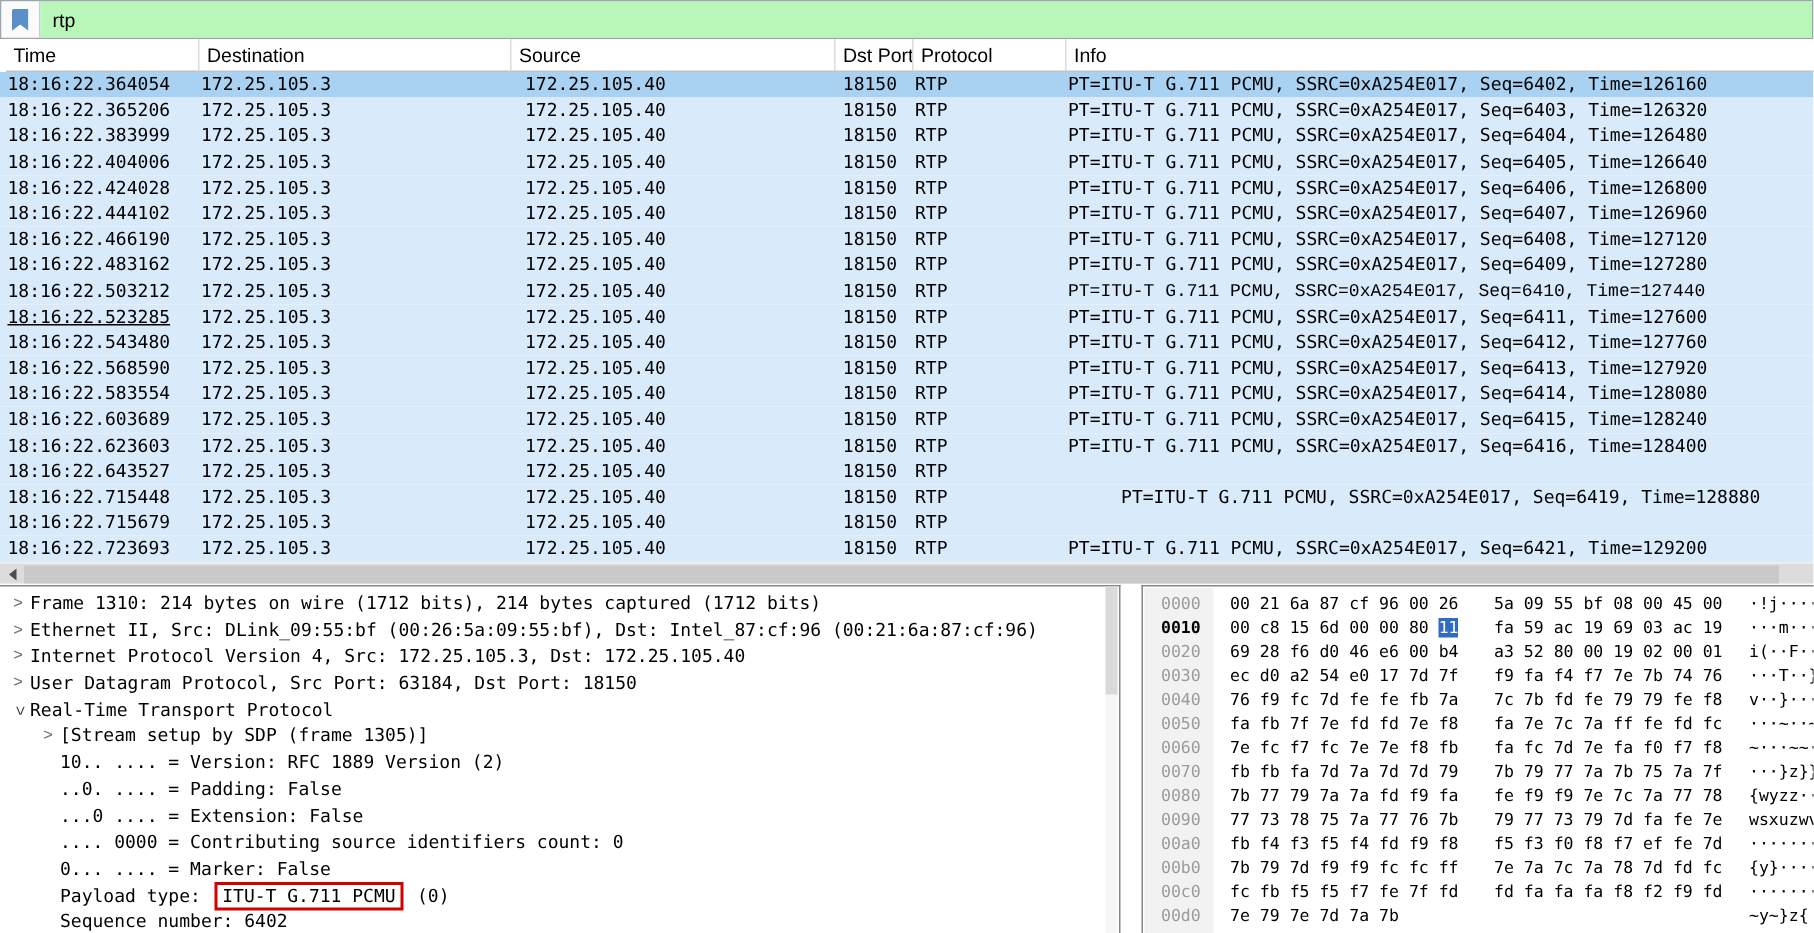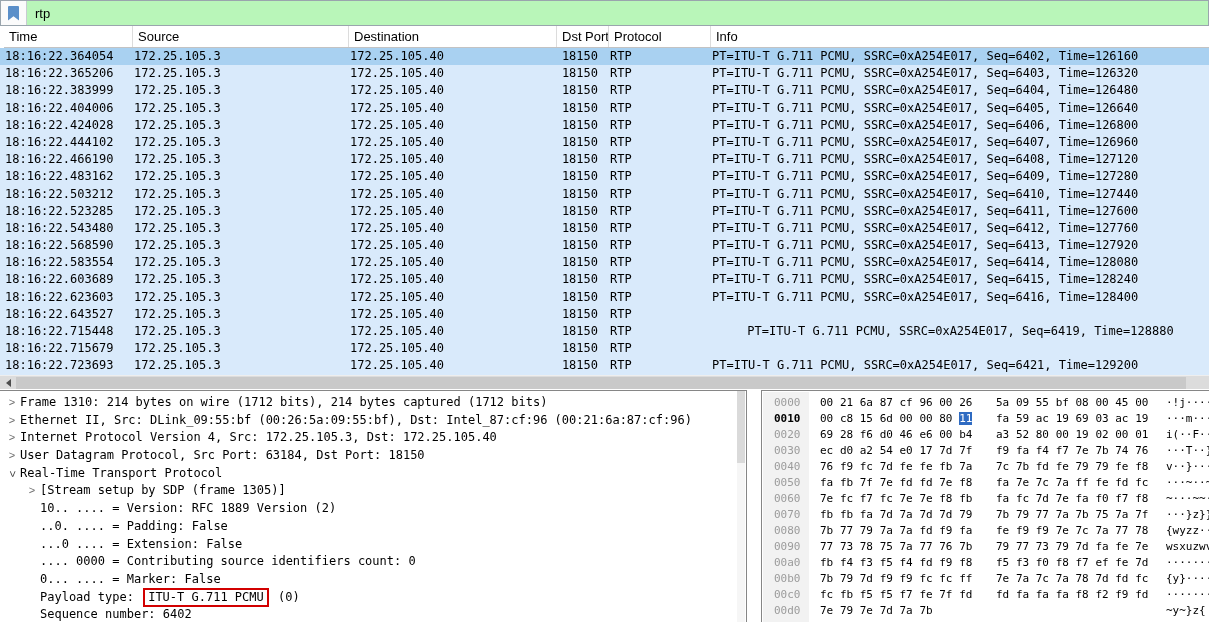--- a/index.html
+++ b/index.html
@@ -77,22 +77,22 @@
   <div class="bookmark-btn">
     <div class="bookmark-shape"></div>
   </div>
   <div class="filter-input">
     <span>rtp</span>
   </div>
 </div>
 
 <div class="pkt-header">
     <div class="hcell" style="width: 129px; flex: 0 0 129px;">Time</div>
+    <div class="hcell" style="width: 208px; flex: 0 0 208px;">Destination</div>
     <div class="hcell" style="width: 216px; flex: 0 0 216px;">Source</div>
-    <div class="hcell" style="width: 208px; flex: 0 0 208px;">Destination</div>
     <div class="hcell" style="width: 52px; flex: 0 0 52px;">Dst Port</div>
     <div class="hcell" style="width: 102px; flex: 0 0 102px;">Protocol</div>
     <div class="hcell" style="flex: 1 1 0%; border-right: none;">Info</div>
   </div>
 
 <div class="pkt-rows">
     <div class="pkt-row selected">
       <div class="cell" style="width: 129px; flex: 0 0 129px;">18:16:22.364054</div>
       <div class="cell" style="width: 216px; flex: 0 0 216px;">172.25.105.3</div>
       <div class="cell" style="width: 208px; flex: 0 0 208px;">172.25.105.40</div>
@@ -155,24 +155,24 @@
       <div class="cell right" style="width: 52px; flex: 0 0 52px;">18150</div>
       <div class="cell" style="width: 102px; flex: 0 0 102px;">RTP</div>
       <div class="cell" style="flex: 1 1 0%;">PT=ITU-T G.711 PCMU, SSRC=0xA254E017, Seq=6409, Time=127280</div>
     </div>
     <div class="pkt-row">
       <div class="cell" style="width: 129px; flex: 0 0 129px;">18:16:22.503212</div>
       <div class="cell" style="width: 216px; flex: 0 0 216px;">172.25.105.3</div>
       <div class="cell" style="width: 208px; flex: 0 0 208px;">172.25.105.40</div>
       <div class="cell right" style="width: 52px; flex: 0 0 52px;">18150</div>
       <div class="cell" style="width: 102px; flex: 0 0 102px;">RTP</div>
-      <div class="cell" style="flex: 1 1 0%;">PT=ITU-T G.711 PCMU, SSRC=0xA254E017, Seq=6410, Time=127440</div>
-    </div>
-    <div class="pkt-row">
-      <div class="cell" style="width: 129px; flex: 0 0 129px;">18:16:22.523285</div>
+      <div class="cell" style="flex: 1 1 0%; font-family: Liberation Mono, monospace;">PT=ITU-T G.711 PCMU, SSRC=0xA254E017, Seq=6410, Time=127440</div>
+    </div>
+    <div class="pkt-row">
+      <div class="cell" style="width: 129px; flex: 0 0 129px; text-decoration: underline;">18:16:22.523285</div>
       <div class="cell" style="width: 216px; flex: 0 0 216px;">172.25.105.3</div>
       <div class="cell" style="width: 208px; flex: 0 0 208px;">172.25.105.40</div>
       <div class="cell right" style="width: 52px; flex: 0 0 52px;">18150</div>
       <div class="cell" style="width: 102px; flex: 0 0 102px;">RTP</div>
       <div class="cell" style="flex: 1 1 0%;">PT=ITU-T G.711 PCMU, SSRC=0xA254E017, Seq=6411, Time=127600</div>
     </div>
     <div class="pkt-row">
       <div class="cell" style="width: 129px; flex: 0 0 129px;">18:16:22.543480</div>
       <div class="cell" style="width: 216px; flex: 0 0 216px;">172.25.105.3</div>
       <div class="cell" style="width: 208px; flex: 0 0 208px;">172.25.105.40</div>

